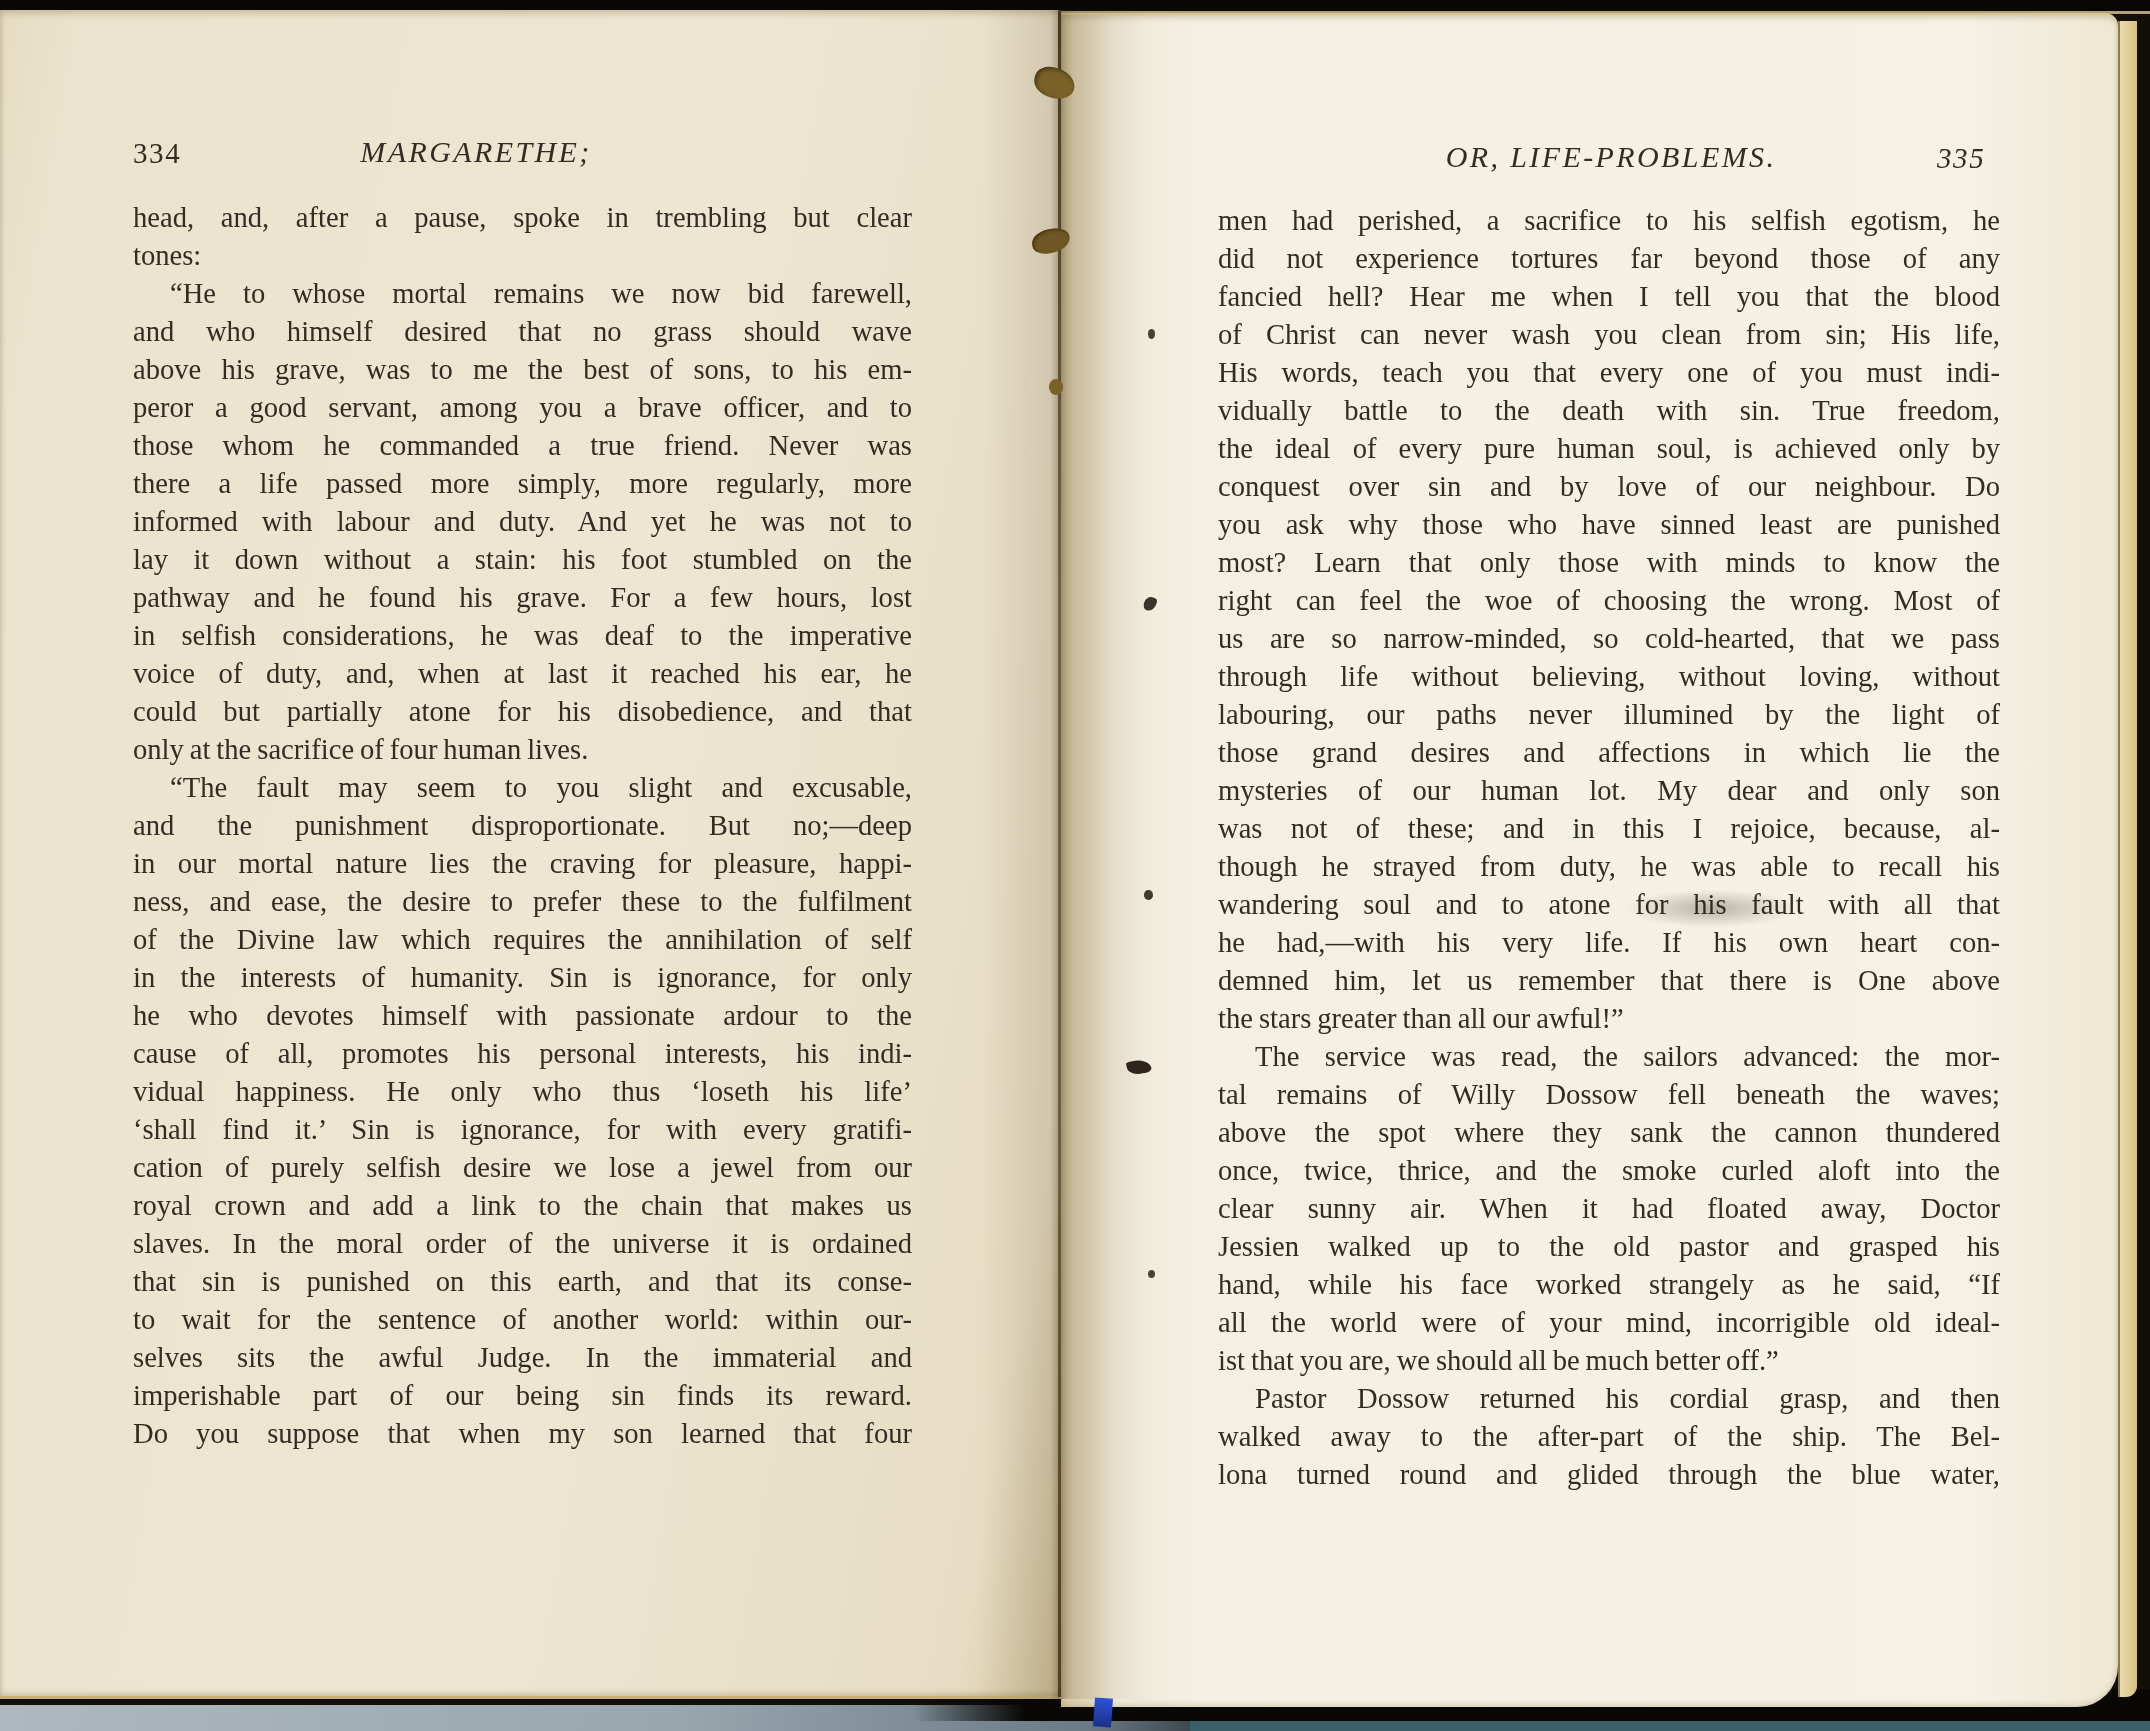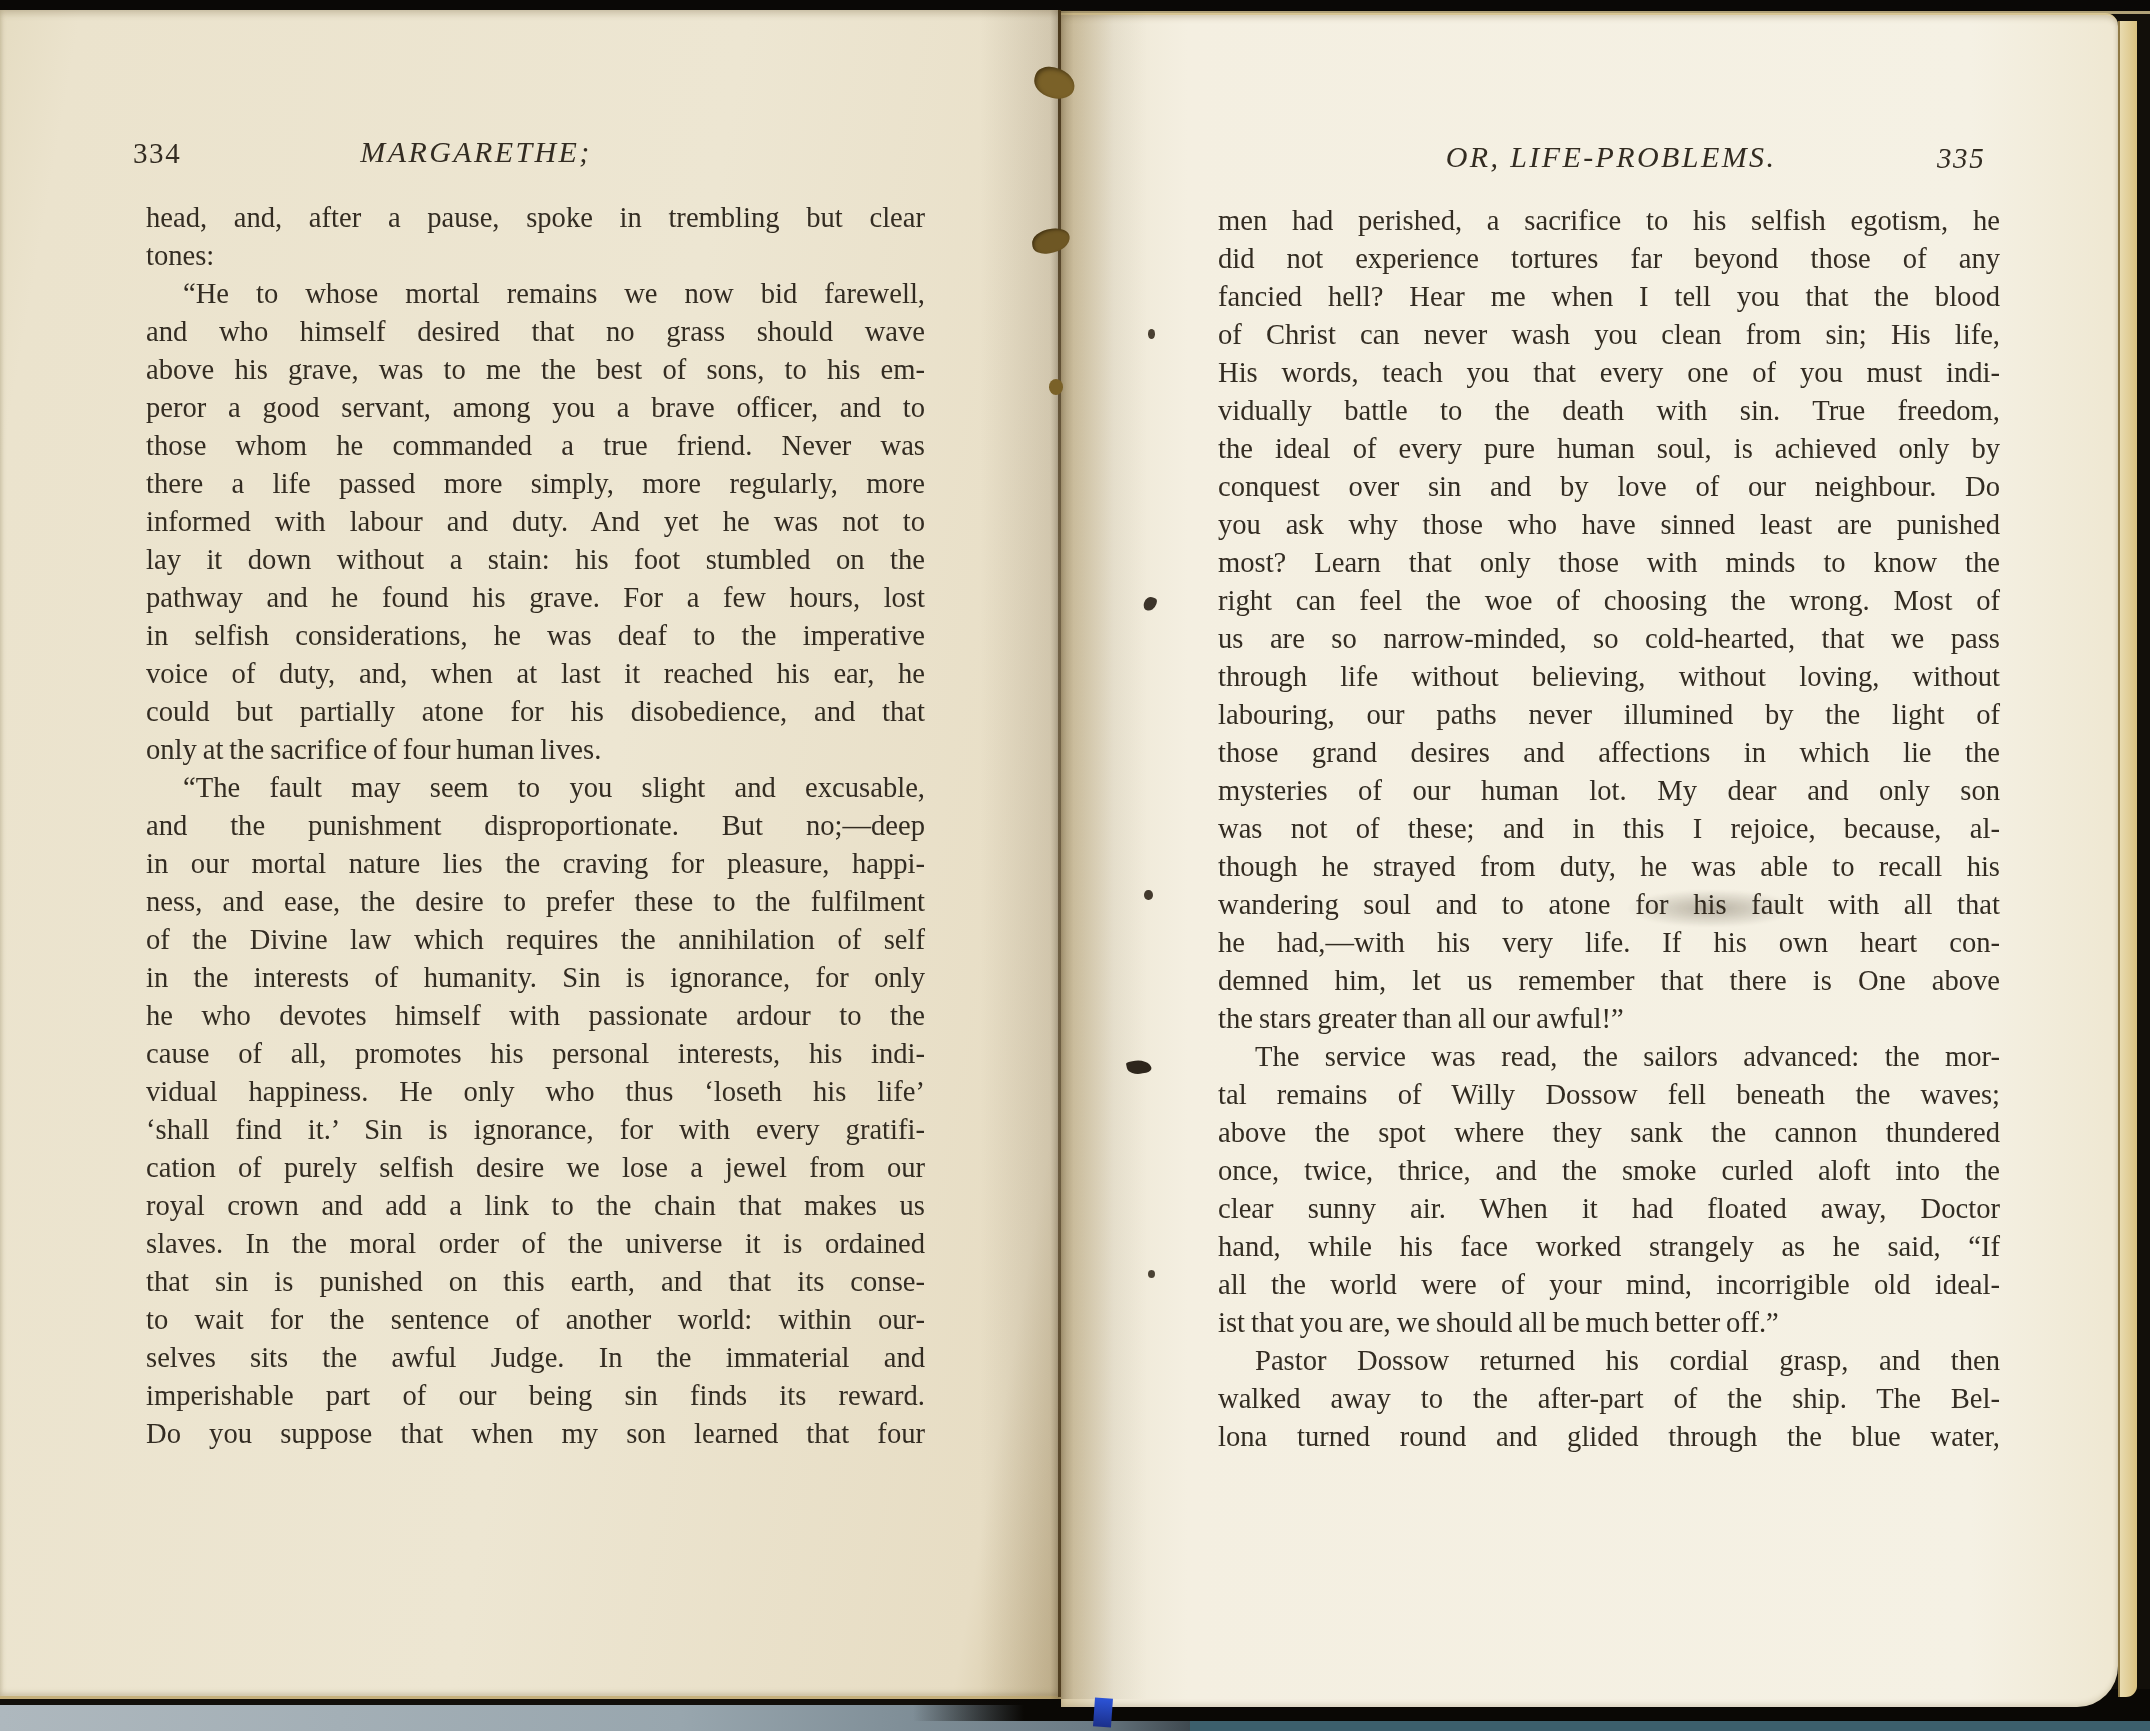--- a/index.html
+++ b/index.html
@@ -64,21 +64,21 @@
     filter:blur(0.8px);
   }
   
   .folio{position:absolute;font-size:29px;letter-spacing:1.6px;}
   .running{position:absolute;transform:translateX(-50%);font-style:italic;font-size:30px;letter-spacing:2.4px;white-space:nowrap;}
   .left-page .folio{left:133px;top:127px;}
   .left-page .running{left:476px;top:125px;}
   .right-page .folio{left:876px;top:127px;font-style:italic;}
   .right-page .running{left:550px;top:125px;}
   .pagebody{position:absolute;font-size:28.6px;line-height:38px;word-spacing:-1.2px;}
-  .left-page .pagebody{left:133px;top:189px;width:779px;margin-left:13px;}
+  .left-page .pagebody{left:133px;top:189px;width:779px;}
   .right-page .pagebody{left:157px;top:187px;width:782px;}
   .tline{text-align:justify;text-align-last:justify;white-space:normal;}
   .tline.endline{text-align-last:left;}
   .tline.indent{text-indent:37px;}
   .para{margin:0;}
 </style>
 </head>
 <body>
 
 <div class="scan">
@@ -162,20 +162,21 @@
           <div class="tline">he had,—with his very life. If his own heart con-</div>
           <div class="tline">demned him, let us remember that there is One above</div>
           <div class="tline endline">the stars greater than all our awful!”</div>
         </div>
         <div class="para">
           <div class="tline indent">The service was read, the sailors advanced: the mor-</div>
           <div class="tline">tal remains of Willy Dossow fell beneath the waves;</div>
           <div class="tline">above the spot where they sank the cannon thundered</div>
           <div class="tline">once, twice, thrice, and the smoke curled aloft into the</div>
           <div class="tline">clear sunny air. When it had floated away, Doctor</div>
+          <div class="tline">Jessien walked up to the old pastor and grasped his</div>
           <div class="tline">hand, while his face worked strangely as he said, “If</div>
           <div class="tline">all the world were of your mind, incorrigible old ideal-</div>
           <div class="tline endline">ist that you are, we should all be much better off.”</div>
         </div>
         <div class="para">
           <div class="tline indent">Pastor Dossow returned his cordial grasp, and then</div>
           <div class="tline">walked away to the after-part of the ship. The Bel-</div>
           <div class="tline">lona turned round and glided through the blue water,</div>
         </div>
       </div>

